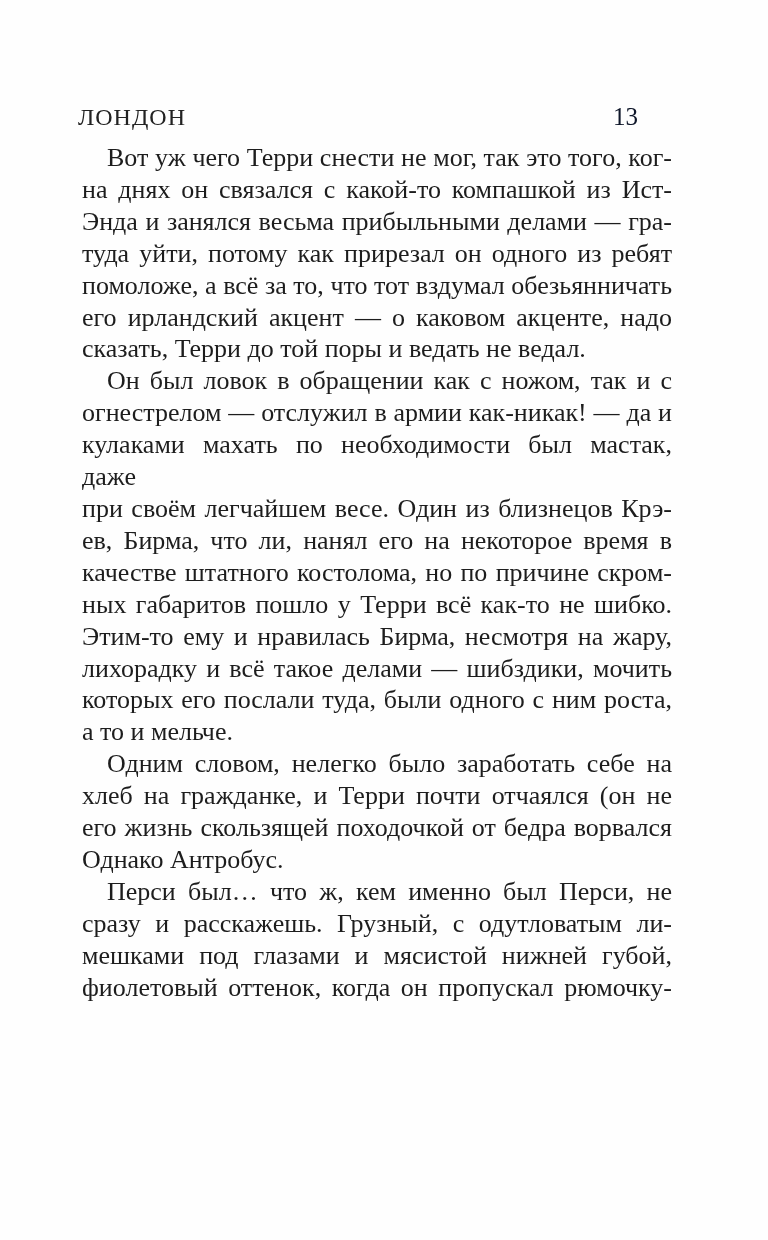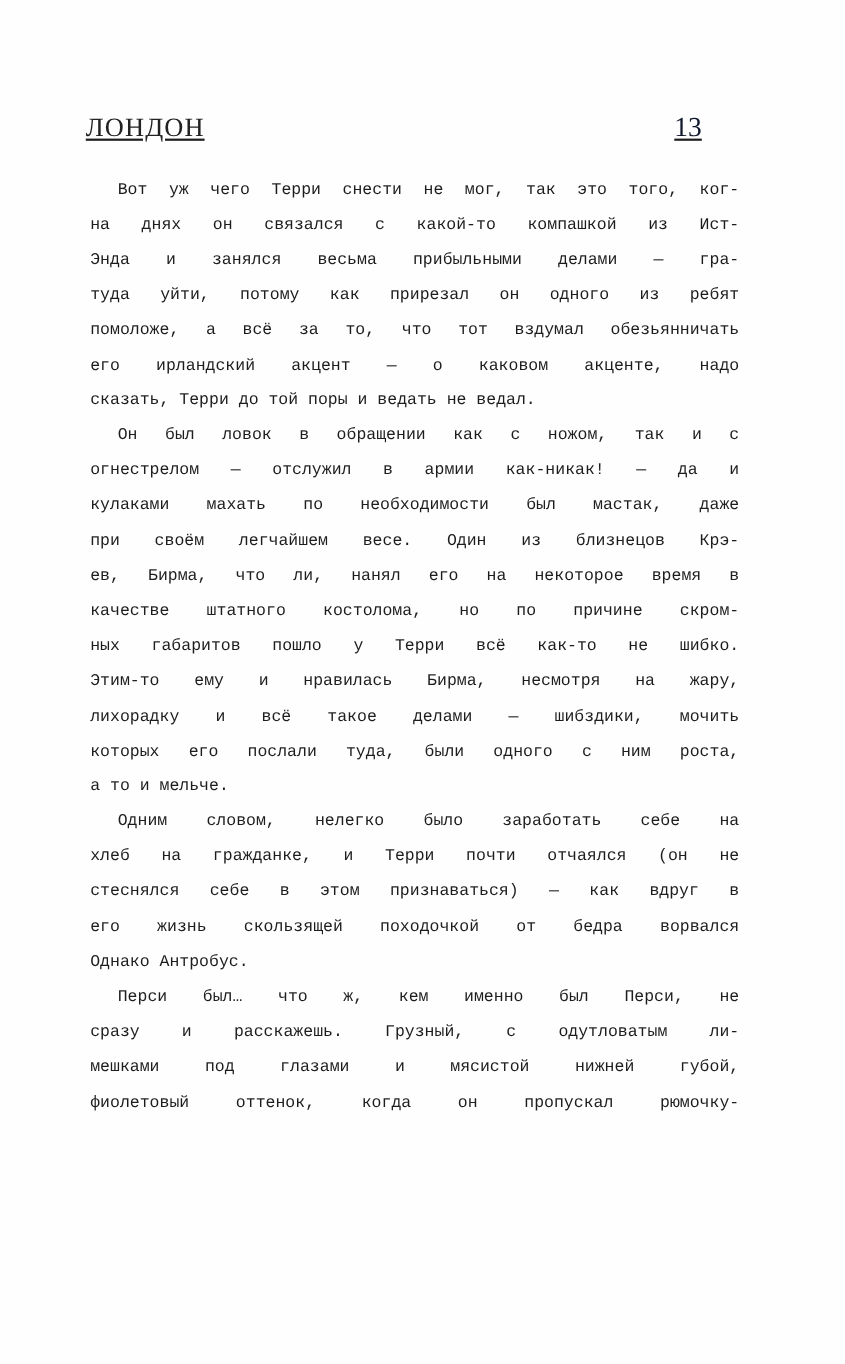--- a/index.html
+++ b/index.html
@@ -19,39 +19,37 @@
   .running-header {
     position: absolute;
     left: 78px;
     top: 103px;
     width: 560px;
     display: flex;
     justify-content: space-between;
     align-items: baseline;
     font-size: 24px;
     line-height: 28px;
-    text-decoration: underline;
   }
   .chapter-title {
     letter-spacing: 1px;
     color: #222222;
   }
   .page-number {
     font-size: 25px;
     color: #0f172a;
   }
   .text-block {
     position: absolute;
     left: 82px;
-    top: 157px;
+    top: 142px;
     width: 590px;
-    font-size: 15px;
+    font-size: 26px;
     line-height: 31.9px;
     color: #1d1d1d;
-    font-family: Liberation Mono, monospace;
   }
   .line {
     text-align: justify;
     text-align-last: justify;
     text-justify: inter-word;
     white-space: normal;
   }
   .line.first {
     padding-left: 25px;
   }
@@ -83,21 +81,20 @@
       <div class="line">при своём легчайшем весе. Один из близнецов Крэ-</div>
       <div class="line">ев, Бирма, что ли, нанял его на некоторое время в</div>
       <div class="line">качестве штатного костолома, но по причине скром-</div>
       <div class="line">ных габаритов пошло у Терри всё как-то не шибко.</div>
       <div class="line">Этим-то ему и нравилась Бирма, несмотря на жару,</div>
       <div class="line">лихорадку и всё такое делами — шибздики, мочить</div>
       <div class="line">которых его послали туда, были одного с ним роста,</div>
       <div class="line last">а то и мельче.</div>
       <div class="line first">Одним словом, нелегко было заработать себе на</div>
       <div class="line">хлеб на гражданке, и Терри почти отчаялся (он не</div>
-      <div class="line">стеснялся себе в этом признаваться) — как вдруг в</div>
       <div class="line">его жизнь скользящей походочкой от бедра ворвался</div>
       <div class="line last">Однако Антробус.</div>
       <div class="line first">Перси был… что ж, кем именно был Перси, не</div>
       <div class="line">сразу и расскажешь. Грузный, с одутловатым ли-</div>
       <div class="line">мешками под глазами и мясистой нижней губой,</div>
       <div class="line">фиолетовый оттенок, когда он пропускал рюмочку-</div>
     </div>
 
 </div>
 

